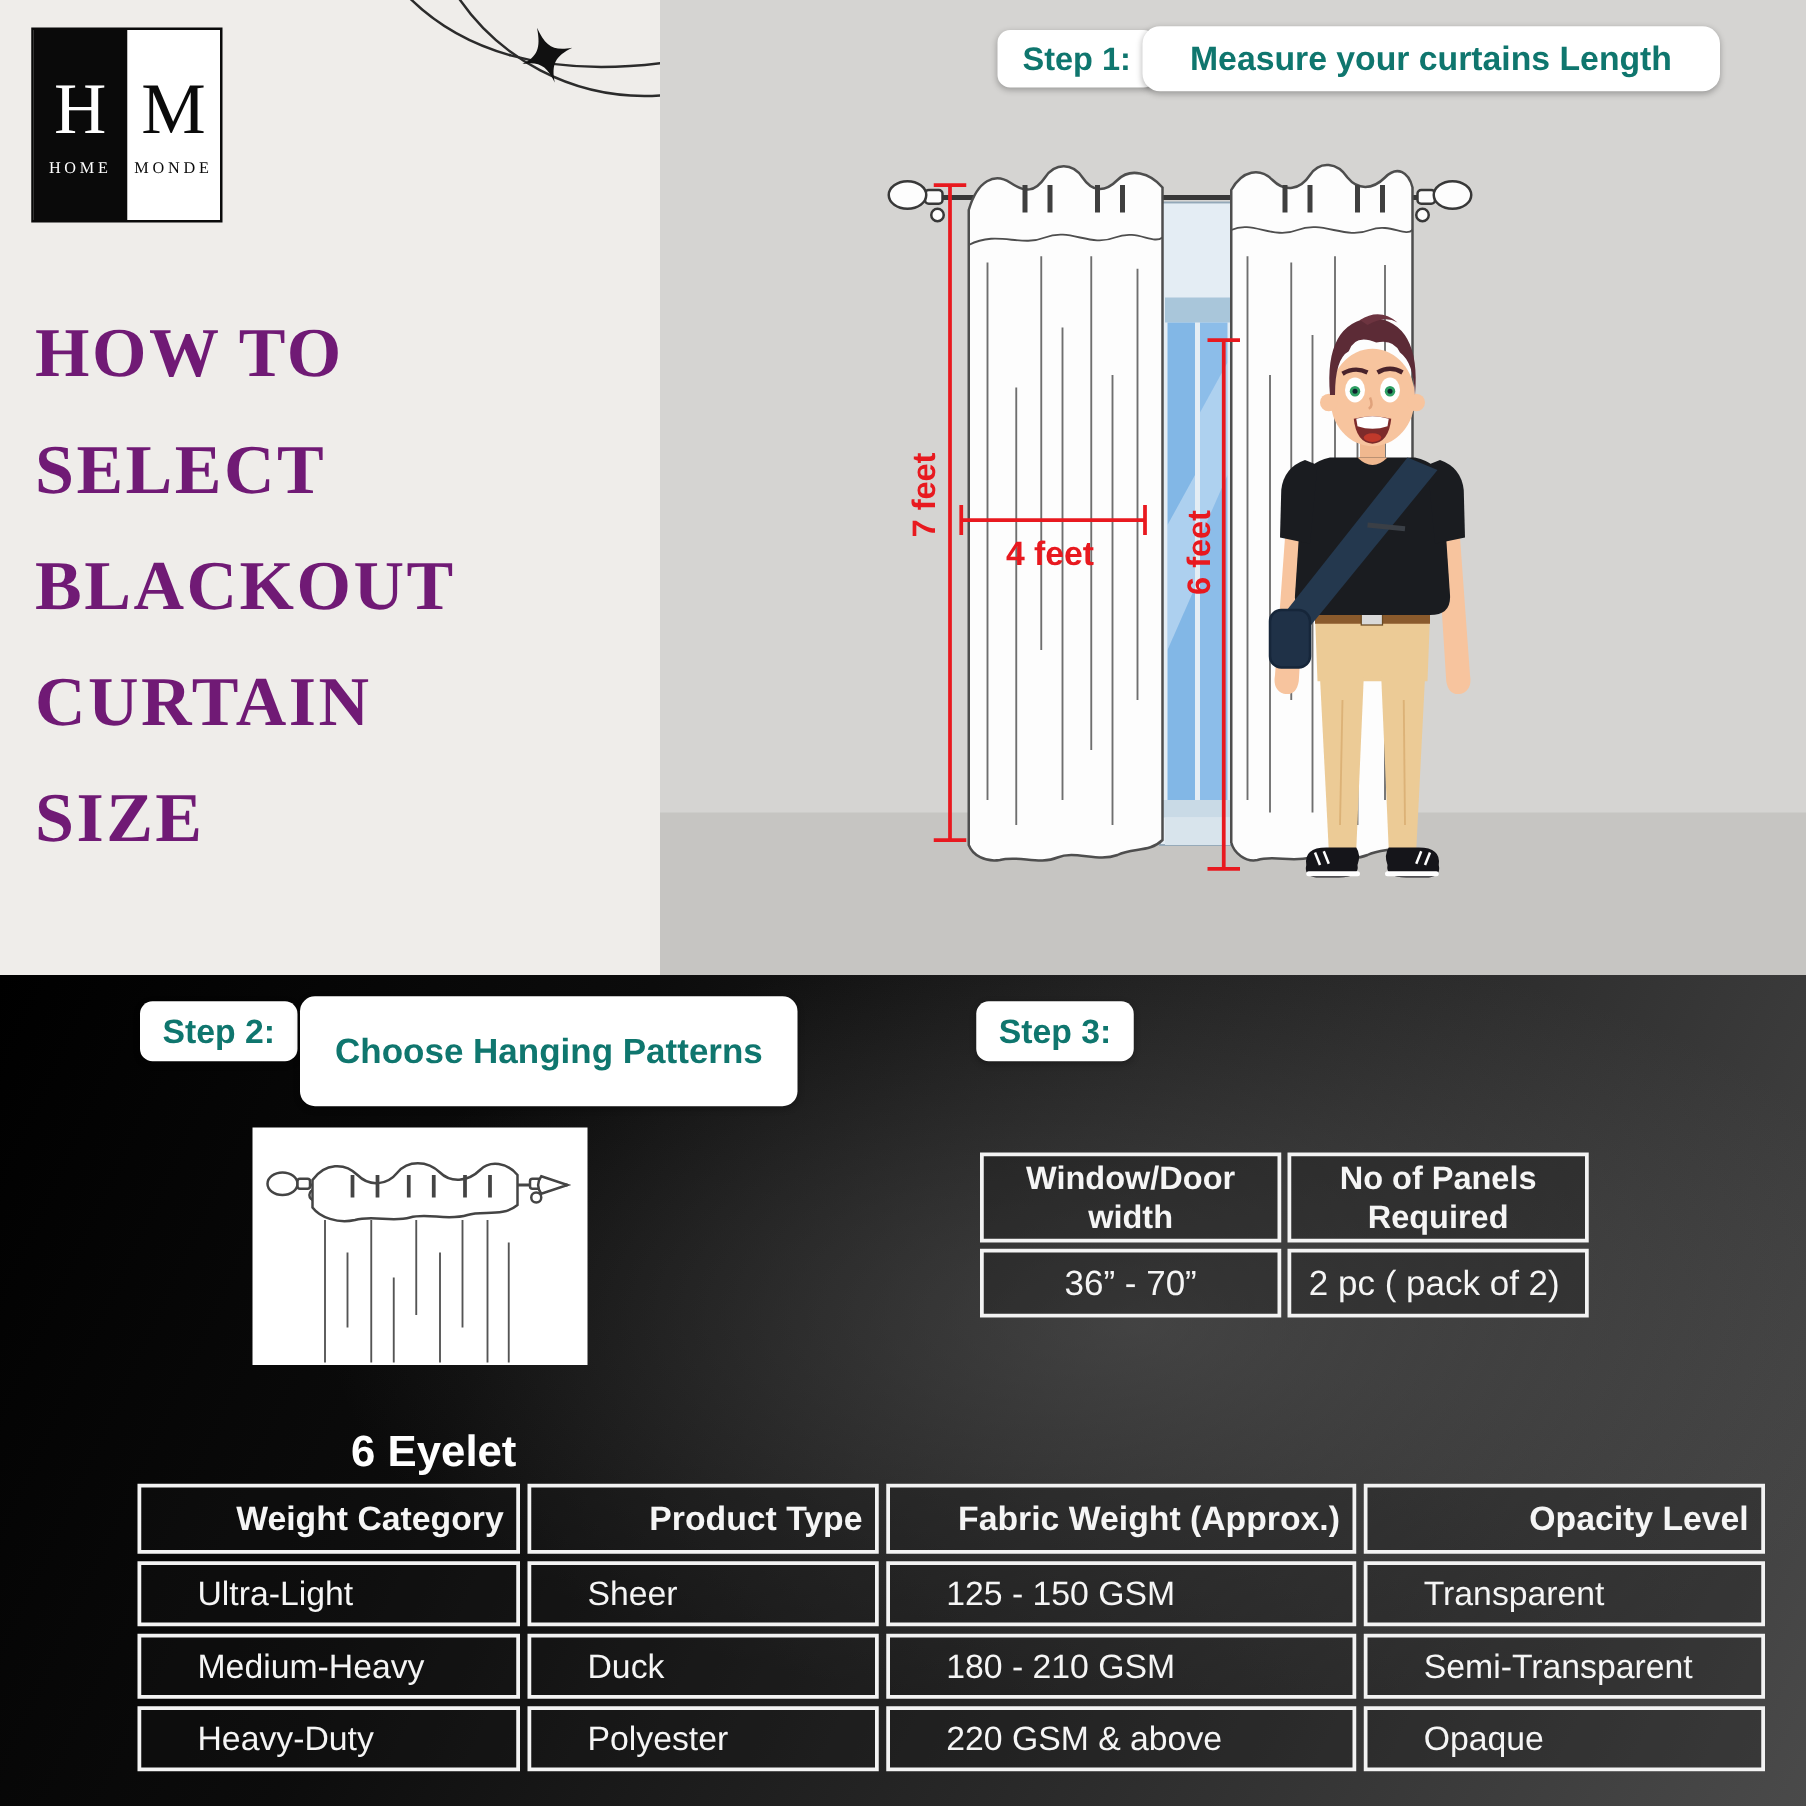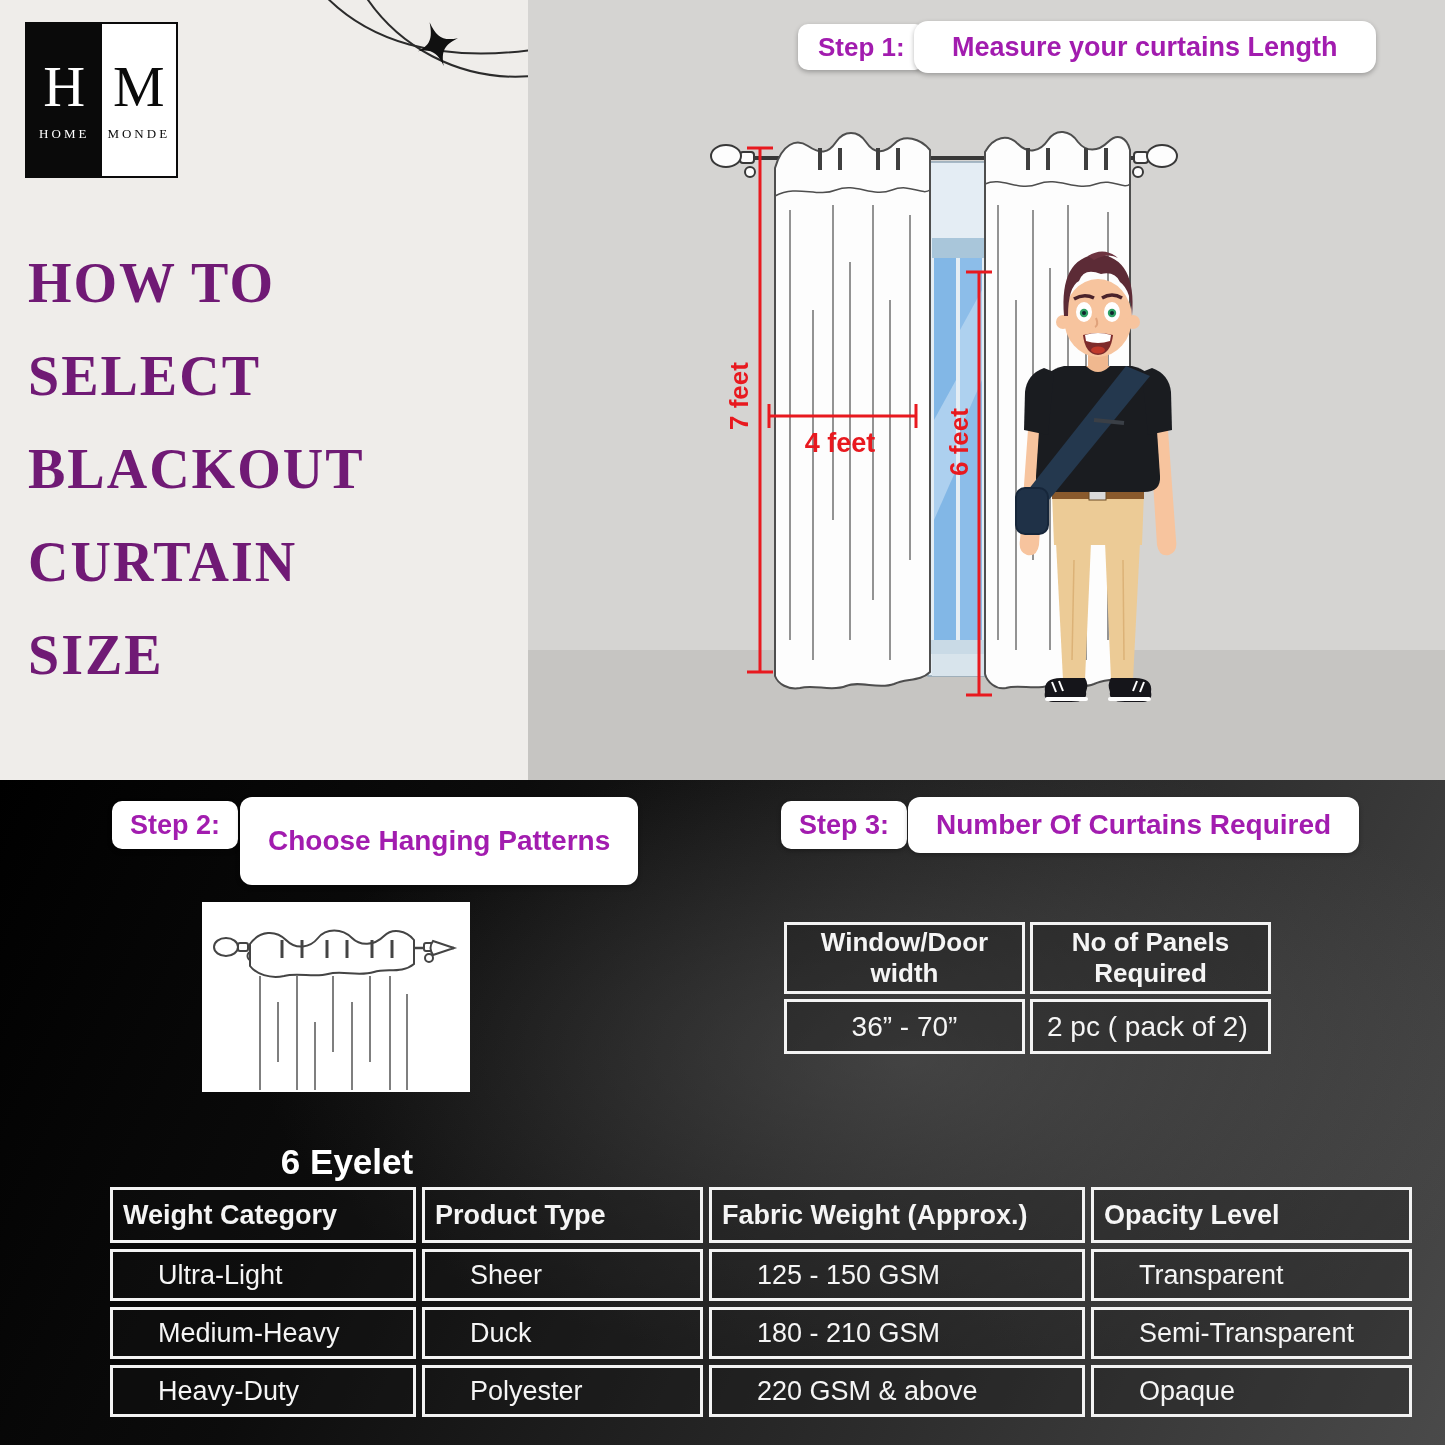--- a/index.html
+++ b/index.html
@@ -17,21 +17,21 @@
   .logo-white{background:#fff;color:#0a0a0a;}
   .logo-letter{font-family:"Liberation Serif",serif;font-size:58px;line-height:1;}
   .logo-word{font-family:"Liberation Serif",serif;font-size:13px;letter-spacing:3px;}
 
   .sparkle{position:absolute;left:300px;top:0;width:228px;height:120px;}
 
   .title{position:absolute;left:28px;top:237px;margin:0;color:#701a75;
          font-family:"Liberation Serif",serif;font-weight:700;font-size:56px;
          line-height:93px;letter-spacing:2px;}
 
-  .badge{position:absolute;display:inline-flex;align-items:center;background:#fff;color:#a21caf;
+  .badge{position:absolute;display:inline-flex;align-items:center;background:#fff;color:#0f766e;
          font-weight:700;border-radius:12px;box-shadow:0 2px 5px rgba(0,0,0,0.28);white-space:nowrap;}
   .badge-step1-label{left:798px;top:24px;height:46px;padding:0 20px;font-size:26px;border-radius:10px;}
   .badge-step1-text{left:914px;top:21px;height:52px;padding:0 38px;font-size:27px;border-radius:14px;}
   .badge-step2-label{left:112px;top:801px;height:48px;padding:0 18px;font-size:27px;border-radius:10px;}
   .badge-step2-text{left:240px;top:797px;height:56px;padding:16px 28px;font-size:28px;border-radius:12px;}
   .badge-step3-label{left:781px;top:801px;height:48px;padding:0 18px;font-size:27px;border-radius:10px;}
   .badge-step3-text{left:908px;top:797px;height:56px;padding:0 28px;font-size:28px;border-radius:12px;}
 
   
   .bottom-panel{position:absolute;left:0;top:780px;width:1445px;height:665px;
@@ -46,21 +46,21 @@
   table{border-collapse:separate;color:#f5f5f5;}
   th,td{border:3px solid #f3f3f3;vertical-align:middle;background:rgba(22,22,22,0.30);}
 
   .panels-table{position:absolute;left:779px;top:917px;border-spacing:5px;}
   .panels-table th{width:233px;height:64px;font-size:26px;font-weight:700;text-align:center;line-height:1.18;}
   .panels-table td{height:47px;font-size:28px;font-weight:400;}
   .panels-table td.c0{text-align:center;}
   .panels-table td.c1{text-align:left;padding-left:14px;}
 
   .fabric-table{position:absolute;left:104px;top:1181px;border-spacing:6px;}
-  .fabric-table th{height:50px;font-size:27px;font-weight:700;text-align:left;padding:0 10px;}
+  .fabric-table th{height:50px;font-size:27px;font-weight:700;text-align:right;padding:0 10px;}
   .fabric-table th.w0{width:280px;} .fabric-table th.w1{width:255px;}
   .fabric-table th.w2{width:350px;} .fabric-table th.w3{width:295px;}
   .fabric-table td{height:44px;font-size:27px;text-align:left;padding-left:45px;}
 
   svg text{font-family:"Liberation Sans",sans-serif;}
 </style>
 </head>
 <body>
 
 <div class="canvas">
@@ -235,21 +235,20 @@
   </div>
 
   <div class="badge badge-step1-label">Step 1:</div>
   <div class="badge badge-step1-text">Measure your curtains Length</div>
 
   <div class="bottom-panel"></div>
 
   <div class="badge badge-step2-label">Step 2:</div>
   <div class="badge badge-step2-text">Choose Hanging Patterns</div>
   <div class="badge badge-step3-label">Step 3:</div>
-  <div class="badge badge-step3-text">Number Of Curtains Required</div>
 
   <div class="eyelet-card">
     <svg width="268" height="190" viewBox="0 0 268 190">
       <g stroke="#444" fill="#fff">
         <line x1="16" y1="46" x2="252" y2="46" stroke-width="2.5"></line>
         <ellipse cx="24" cy="45" rx="12" ry="9" stroke-width="2"></ellipse>
         <rect x="36" y="41" width="10" height="8" rx="2" stroke-width="2"></rect>
         <circle cx="50" cy="54" r="4.5" stroke-width="2"></circle>
         <rect x="222" y="41" width="9" height="8" rx="2" stroke-width="2"></rect>
         <path d="M231,39 L252,46 L231,53 Q226,46 231,39 Z" stroke-width="2"></path>

